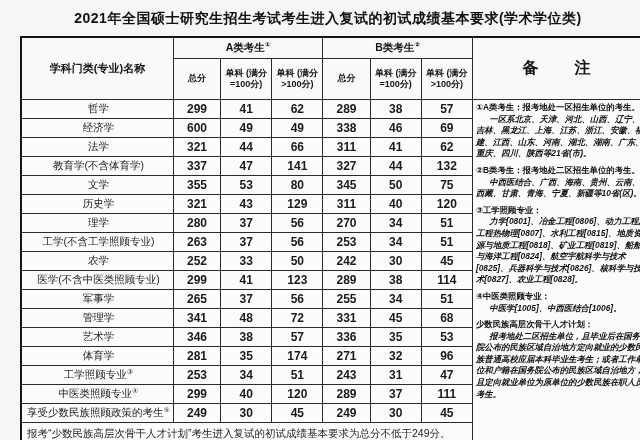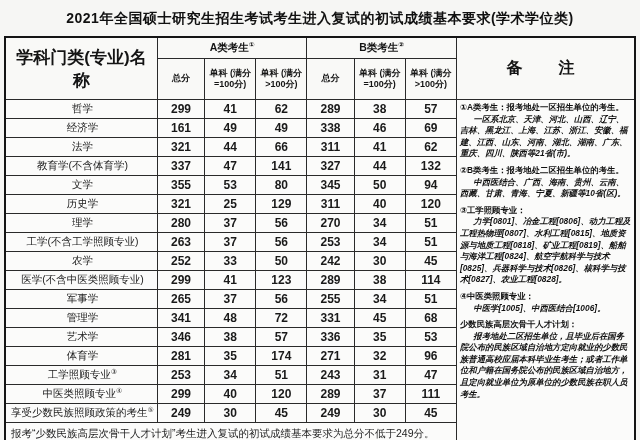--- a/index.html
+++ b/index.html
@@ -2,40 +2,40 @@
 <html><head>
 <meta charset="utf-8">
 <style>
   html,body{margin:0;padding:0;}
   body{
     width:640px;height:440px;overflow:hidden;
     background:#f6f6f4;
     font-family:"Liberation Sans","DejaVu Sans",sans-serif;
     color:#1c1c1c;
   }
-  .page{width:640px;height:440px;box-sizing:border-box;padding:8px 4px 4px 4px;}
+  .page{width:640px;height:440px;box-sizing:border-box;padding:8px 4px 4px 20px;}
   .title{
     text-align:center;font-weight:bold;font-size:14px;
     letter-spacing:0.5px;margin:2px 0 8px 0;color:#111;
   }
   table{
     border-collapse:collapse;table-layout:fixed;
     width:632px;margin:0 auto;
     background:#fbfbfa;
     border:2px solid #141414;
   }
   th,td{
     border:1px solid #2a2a2a;
     padding:0 2px;
     overflow:hidden;
   }
   thead th{font-weight:bold;background:#f9f9f7;color:#141414;}
   .group-h{font-size:10.5px;height:20px;}
   .sub-h{font-size:9px;line-height:1.25;height:38px;font-weight:bold;padding:1px;}
-  .subject-h{font-size:17px;}
+  .subject-h{font-size:11px;}
   .remark-h{font-size:16px;letter-spacing:10px;}
   td.subject{
     font-size:10.5px;text-align:center;padding-left:4px;height:18px;
     white-space:nowrap;color:#222;
   }
   td.num{font-size:12px;text-align:center;font-weight:bold;color:#1a1a1a;}
   sup{font-size:7px;vertical-align:super;line-height:0;}
   td.remarks{
     vertical-align:top;text-align:left;
     font-size:8.4px;font-weight:bold;line-height:1.38;
@@ -103,21 +103,21 @@
             <div class="rp gap">③工学照顾专业：</div>
             <div class="rp ind">力学[0801]、冶金工程[0806]、动力工程及工程热物理[0807]、水利工程[0815]、地质资源与地质工程[0818]、矿业工程[0819]、船舶与海洋工程[0824]、航空宇航科学与技术[0825]、兵器科学与技术[0826]、核科学与技术[0827]、农业工程[0828]。</div>
             <div class="rp gap">④中医类照顾专业：</div>
             <div class="rp ind">中医学[1005]、中西医结合[1006]。</div>
             <div class="rp gap">少数民族高层次骨干人才计划：</div>
             <div class="rp ind">报考地处二区招生单位，且毕业后在国务院公布的民族区域自治地方定向就业的少数民族普通高校应届本科毕业生考生；或者工作单位和户籍在国务院公布的民族区域自治地方，且定向就业单位为原单位的少数民族在职人员考生。</div>
           </td>
         </tr>
         <tr>
           <td class="subject">经济学</td>
-          <td class="num">161</td>
+          <td class="num">600</td>
           <td class="num">49</td>
           <td class="num">49</td>
           <td class="num">338</td>
           <td class="num">46</td>
           <td class="num">69</td>
         </tr>
         <tr>
           <td class="subject">法学</td>
           <td class="num">321</td>
           <td class="num">44</td>
@@ -135,26 +135,26 @@
           <td class="num">44</td>
           <td class="num">132</td>
         </tr>
         <tr>
           <td class="subject">文学</td>
           <td class="num">355</td>
           <td class="num">53</td>
           <td class="num">80</td>
           <td class="num">345</td>
           <td class="num">50</td>
-          <td class="num">94</td>
+          <td class="num">75</td>
         </tr>
         <tr>
           <td class="subject">历史学</td>
           <td class="num">321</td>
-          <td class="num">25</td>
+          <td class="num">43</td>
           <td class="num">129</td>
           <td class="num">311</td>
           <td class="num">40</td>
           <td class="num">120</td>
         </tr>
         <tr>
           <td class="subject">理学</td>
           <td class="num">280</td>
           <td class="num">37</td>
           <td class="num">56</td>

